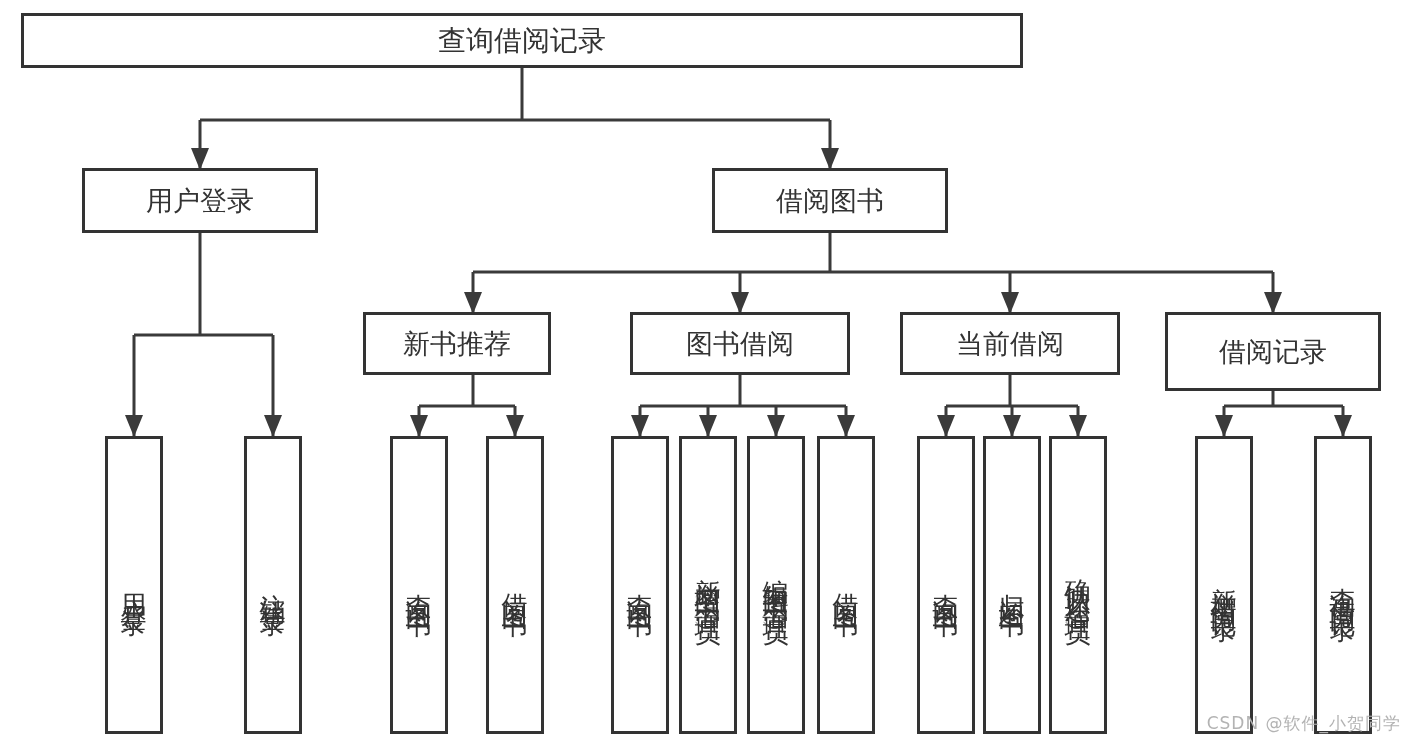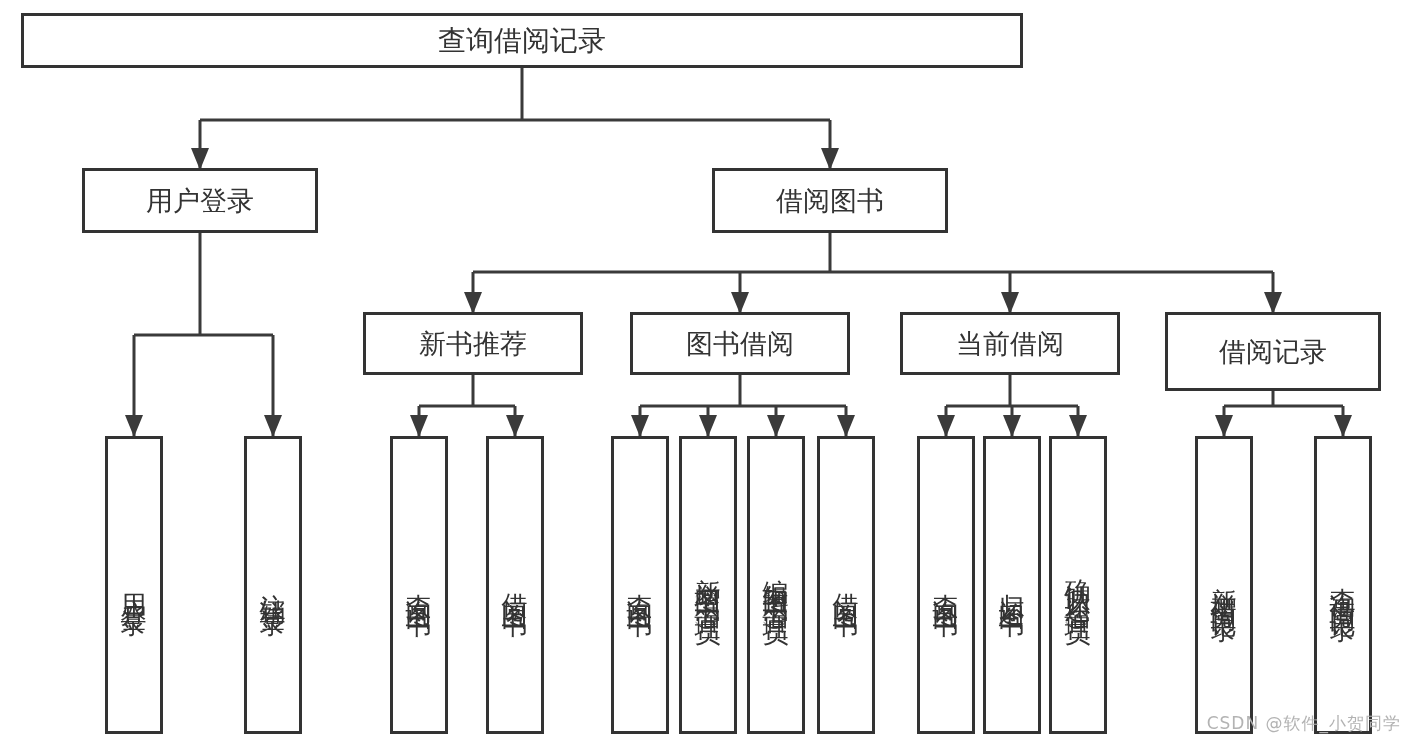--- a/index.html
+++ b/index.html
@@ -68,21 +68,21 @@
     <span>查询借阅记录</span>
   </div>
 
   <div class="box h" style="left:82px;top:168px;width:236px;height:65px">
     <span>用户登录</span>
   </div>
   <div class="box h" style="left:712px;top:168px;width:236px;height:65px">
     <span>借阅图书</span>
   </div>
 
-  <div class="box h" style="left:363px;top:312px;width:220px;height:63px">
+  <div class="box h" style="left:363px;top:312px;width:188px;height:63px">
     <span>新书推荐</span>
   </div>
   <div class="box h" style="left:900px;top:312px;width:220px;height:63px">
     <span>当前借阅</span>
   </div>
   <div class="box h" style="left:630px;top:312px;width:220px;height:63px">
     <span>图书借阅</span>
   </div>
   <div class="box h" style="left:1165px;top:312px;width:216px;height:79px">
     <span>借阅记录</span>

